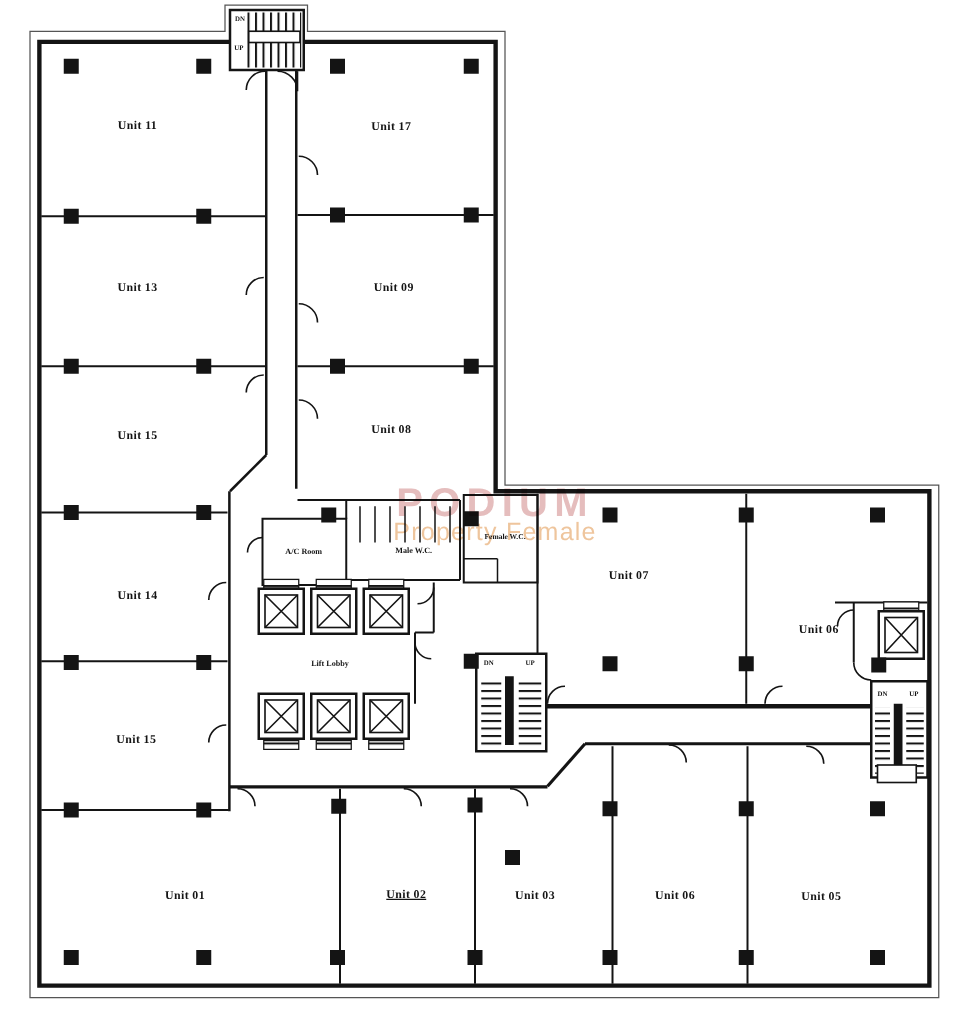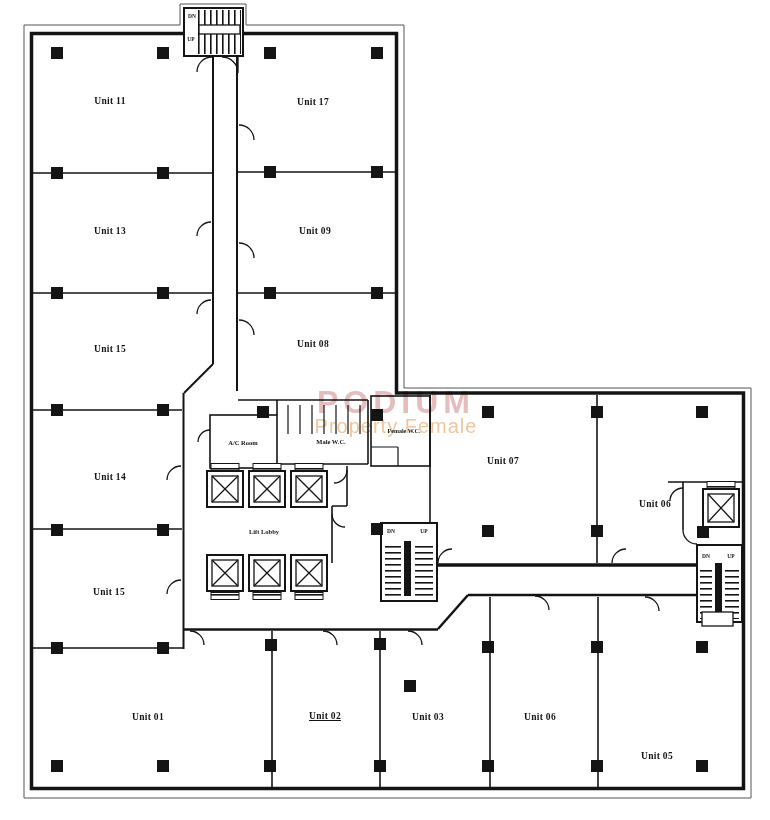--- a/index.html
+++ b/index.html
@@ -210,21 +210,21 @@
   <div class="lbl" style="left: 109px; top: 592px; color: rgb(20, 20, 20);">Unit 15</div>
   <div class="lbl" style="left: 313px; top: 102px; color: rgb(20, 20, 20);">Unit 17</div>
   <div class="lbl" style="left: 315px; top: 231px; color: rgb(20, 20, 20);">Unit 09</div>
   <div class="lbl" style="left: 313px; top: 344px; color: rgb(20, 20, 20);">Unit 08</div>
   <div class="lbl" style="left: 503px; top: 461px; color: rgb(20, 20, 20);">Unit 07</div>
   <div class="lbl" style="left: 655px; top: 463px; color: rgb(20, 20, 20); margin-top: 41px;">Unit 06</div>
   <div class="lbl" style="left: 148px; top: 717px; color: rgb(20, 20, 20);">Unit 01</div>
   <div class="lbl" style="left: 325px; top: 716px; color: rgb(20, 20, 20); text-decoration: underline;">Unit 02</div>
   <div class="lbl" style="left: 428px; top: 717px; color: rgb(20, 20, 20);">Unit 03</div>
   <div class="lbl" style="left: 540px; top: 717px; color: rgb(20, 20, 20);">Unit 06</div>
-  <div class="lbl" style="left: 657px; top: 718px; color: rgb(20, 20, 20); margin-top: 38px;">Unit 05</div>
+  <div class="lbl" style="left: 657px; top: 718px; color: rgb(20, 20, 20);">Unit 05</div>
 
   <div class="lbl rm" style="left: 243px; top: 442px; color: rgb(20, 20, 20);">A/C Room</div>
   <div class="lbl rm" style="left: 331px; top: 441px; color: rgb(20, 20, 20);">Male W.C.</div>
   <div class="lbl rm wrap" style="left: 404px; top: 431px; color: rgb(20, 20, 20);">Female W.C.</div>
   <div class="lbl rm" style="left: 264px; top: 531px; color: rgb(20, 20, 20);">Lift Lobby</div>
 
   <div class="lbl xs" style="left: 192px; top: 16px; color: rgb(20, 20, 20);">DN</div>
   <div class="lbl xs" style="left: 191px; top: 39px; color: rgb(20, 20, 20);">UP</div>
   <div class="lbl xs" style="left: 391px; top: 531px; color: rgb(20, 20, 20);">DN</div>
   <div class="lbl xs" style="left: 424px; top: 531px; color: rgb(20, 20, 20);">UP</div>

